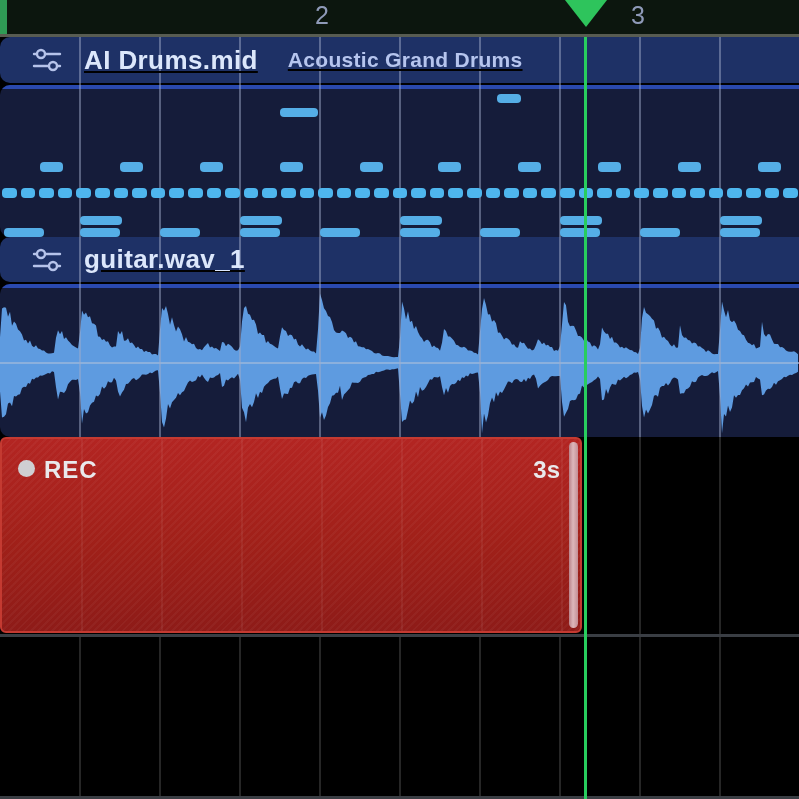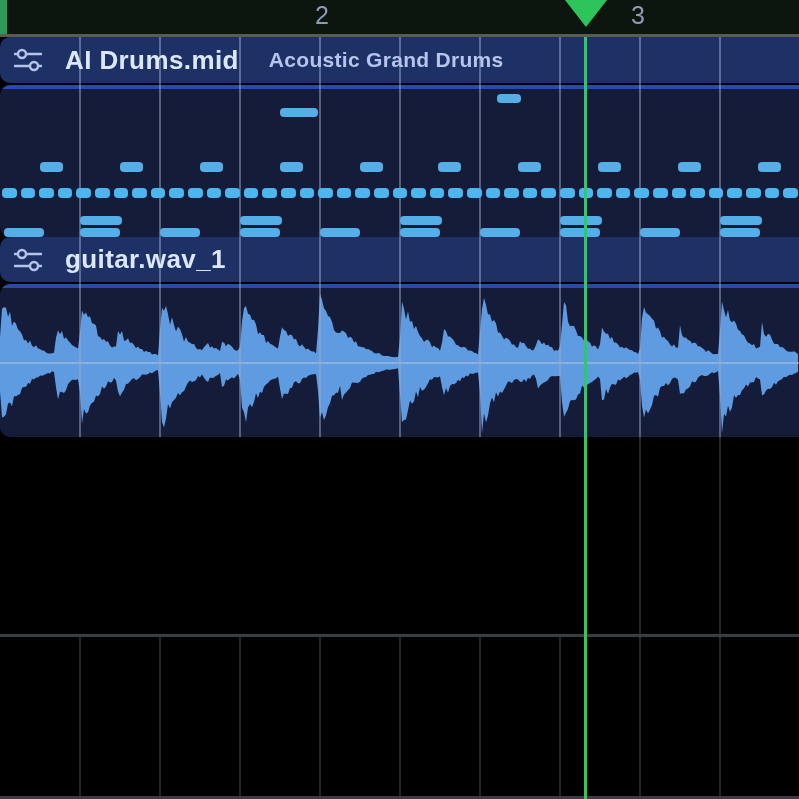--- a/index.html
+++ b/index.html
@@ -12,21 +12,21 @@
   .bar-num{position:absolute;top:1px;width:40px;text-align:center;
            font-size:25px;font-weight:500;color:var(--ruler-text);}
   .left-strip{position:absolute;left:0;top:0;width:7px;height:34px;background:var(--marker-strip);}
   .ph-triangle{position:absolute;top:0;width:0;height:0;z-index:8;
            border-left:21px solid transparent;border-right:21px solid transparent;
            border-top:27px solid var(--marker-green);}
   .ruler-divider{position:absolute;left:0;top:34px;width:799px;height:3px;background:var(--ruler-divider);}
 
   
   .t-header{position:absolute;left:0;width:799px;background:var(--header-blue);
-            border-radius:10px 0 0 10px;display:flex;align-items:center;padding-left:13px;}
+            border-radius:10px 0 0 10px;display:flex;align-items:center;padding-left:32px;text-decoration:underline;}
   .h1{top:37px;height:46px;}
   .h2{top:237px;height:45px;}
   .t-icon{flex:0 0 auto;margin-right:22px;position:relative;z-index:4;}
   .t-title{font-size:26px;font-weight:700;color:var(--title-text);letter-spacing:.4px;
            position:relative;z-index:4;}
   .t-sub{font-size:21px;font-weight:600;color:var(--subtitle-text);margin-left:30px;
          letter-spacing:.3px;position:relative;z-index:4;}
 
   
   .clip{position:absolute;left:0;width:799px;background:var(--clip-navy);
@@ -169,20 +169,33 @@
     </svg>
     <span class="t-title">guitar.wav_1</span>
   </div>
   <div class="clip c2">
     <svg id="waveSvg" width="799" height="149" viewBox="0 0 799 149">
         <polygon points="0,49.3 2,20.5 4,19.3 6,19.7 8,28.7 10,23.7 12,37.8 14,33.5 16,35.7 18,41.5 20,43.2 22,46.5 24,52.5 26,51.8 28,55.6 30,52.5 32,57.7 34,59.3 36,57.2 38,60.4 40,61.0 42,62.4 44,62.5 46,64.4 48,65.4 50,65.6 52,65.2 54,64.8 56,49.8 58,42.3 60,46.2 62,43.0 64,51.1 66,49.3 68,52.6 70,54.5 72,57.0 74,58.3 76,59.6 78,60.6 80,44.3 82,22.5 84,26.7 86,24.6 88,29.3 90,28.2 92,35.3 94,35.8 96,37.5 98,48.4 100,48.7 102,52.1 104,51.0 106,53.8 108,53.2 110,57.5 112,59.5 114,58.6 116,58.6 118,42.9 120,46.6 122,43.0 124,52.8 126,52.4 128,50.2 130,54.9 132,54.6 134,57.1 136,60.3 138,58.6 140,61.1 142,61.0 144,64.0 146,62.7 148,64.0 150,64.0 152,66.5 154,66.1 156,65.9 158,67.5 160,41.3 162,20.1 164,22.8 166,18.1 168,26.1 170,36.7 172,29.3 174,37.1 176,43.4 178,38.4 180,41.3 182,46.2 184,53.4 186,49.1 188,53.8 190,54.5 192,56.3 194,55.8 196,60.0 198,61.6 200,61.0 202,62.2 204,59.3 206,57.1 208,55.0 210,59.6 212,58.5 214,60.5 216,60.1 218,61.6 220,63.0 222,54.1 224,54.5 226,58.2 228,55.7 230,57.1 232,58.8 234,61.4 236,62.7 238,62.3 240,58.4 242,33.5 244,19.9 246,18.1 248,25.8 250,26.8 252,32.1 254,31.8 256,36.6 258,46.0 260,44.6 262,47.1 264,47.0 266,55.0 268,52.9 270,55.8 272,56.5 274,58.0 276,59.5 278,60.6 280,48.6 282,39.2 284,41.9 286,42.9 288,48.0 290,46.5 292,47.3 294,51.6 296,50.8 298,56.4 300,58.5 302,56.3 304,59.0 306,61.4 308,60.6 310,62.5 312,63.4 314,63.6 316,65.6 318,41.6 320,5.6 322,12.0 324,20.2 326,23.0 328,28.1 330,29.0 332,34.1 334,42.1 336,44.6 338,45.0 340,44.9 342,42.4 344,43.5 346,45.2 348,50.0 350,48.7 352,50.1 354,54.5 356,53.2 358,58.2 360,58.6 362,59.3 364,59.2 366,61.3 368,61.0 370,61.9 372,62.9 374,65.1 376,65.4 378,65.1 380,65.6 382,67.6 384,67.9 386,68.0 388,67.9 390,68.4 392,69.0 394,69.3 396,69.1 398,69.0 400,49.4 402,13.4 404,20.4 406,31.6 408,23.3 410,34.0 412,32.7 414,41.1 416,38.0 418,44.1 420,47.9 422,50.2 424,54.1 426,52.1 428,51.7 430,54.3 432,59.2 434,57.6 436,59.5 438,60.1 440,62.7 442,54.8 444,40.9 446,42.9 448,48.5 450,48.6 452,50.4 454,52.7 456,56.7 458,57.3 460,59.0 462,59.4 464,58.8 466,60.1 468,62.6 470,62.6 472,63.0 474,64.7 476,65.1 478,66.4 480,43.2 482,20.9 484,9.9 486,16.9 488,26.6 490,26.3 492,33.8 494,32.1 496,35.2 498,44.8 500,44.4 502,47.8 504,51.4 506,49.7 508,50.7 510,52.8 512,56.7 514,56.2 516,59.3 518,59.8 520,53.3 522,55.3 524,54.8 526,57.9 528,60.8 530,60.6 532,62.6 534,61.4 536,57.1 538,51.3 540,53.0 542,56.3 544,54.5 546,57.6 548,56.7 550,59.1 552,59.0 554,63.1 556,61.9 558,62.8 560,57.9 562,36.6 564,13.9 566,17.2 568,33.7 570,38.2 572,37.7 574,38.0 576,42.5 578,47.9 580,48.1 582,49.6 584,52.7 586,50.3 588,53.6 590,54.5 592,58.7 594,57.3 596,58.6 598,61.4 600,56.3 602,39.5 604,43.5 606,45.7 608,45.7 610,51.1 612,48.7 614,54.5 616,54.6 618,56.3 620,59.6 622,58.7 624,60.5 626,59.2 628,60.7 630,62.1 632,62.2 634,64.0 636,64.3 638,66.0 640,60.1 642,30.0 644,19.0 646,24.7 648,26.3 650,27.9 652,30.7 654,32.4 656,40.7 658,39.6 660,43.3 662,49.7 664,48.8 666,51.4 668,53.1 670,56.6 672,58.6 674,56.2 676,59.8 678,59.4 680,37.2 682,47.0 684,49.7 686,49.6 688,52.1 690,52.6 692,55.4 694,54.4 696,55.2 698,58.6 700,58.3 702,59.9 704,61.3 706,63.9 708,62.3 710,63.4 712,65.5 714,66.2 716,66.1 718,66.0 720,42.1 722,13.4 724,22.2 726,29.3 728,22.1 730,32.2 732,34.2 734,32.4 736,35.7 738,41.7 740,43.0 742,46.4 744,47.3 746,51.8 748,54.8 750,55.6 752,57.3 754,56.0 756,60.5 758,59.8 760,58.8 762,33.7 764,45.9 766,48.7 768,45.9 770,46.4 772,51.5 774,55.7 776,56.1 778,56.1 780,59.3 782,58.9 784,60.2 786,62.6 788,63.4 790,63.8 792,63.8 794,63.2 796,64.5 798,66.3 798,83.7 796,85.0 794,85.8 792,87.0 790,86.7 788,87.8 786,89.2 784,88.8 782,91.0 780,92.3 778,93.3 776,96.7 774,94.7 772,99.1 770,101.0 768,100.8 766,102.6 764,106.4 762,107.3 760,91.5 758,90.4 756,89.1 754,93.9 752,94.3 750,94.4 748,98.5 746,96.5 744,100.3 742,102.3 740,107.1 738,107.0 736,109.8 734,107.3 732,119.4 730,123.9 728,117.6 726,128.6 724,125.9 722,145.5 720,108.5 718,83.0 716,84.3 714,85.2 712,84.2 710,85.7 708,87.5 706,88.0 704,88.1 702,87.1 700,88.0 698,89.5 696,93.8 694,94.2 692,93.3 690,98.4 688,100.6 686,101.2 684,105.3 682,105.2 680,105.8 678,91.5 676,90.0 674,89.4 672,90.9 670,95.1 668,97.4 666,94.9 664,98.0 662,98.0 660,99.7 658,108.7 656,106.9 654,107.8 652,116.9 650,121.4 648,125.5 646,121.4 644,129.6 642,118.1 640,91.5 638,84.0 636,84.8 634,84.5 632,86.3 630,87.0 628,88.9 626,90.3 624,88.8 622,90.8 620,92.6 618,91.5 616,96.7 614,96.4 612,95.8 610,99.6 608,106.1 606,101.1 604,111.4 602,112.3 600,91.1 598,88.6 596,90.9 594,92.2 592,94.0 590,94.9 588,96.3 586,97.7 584,99.4 582,97.5 580,105.5 578,106.4 576,111.6 574,112.3 572,112.0 570,113.1 568,121.1 566,124.7 564,128.8 562,114.0 560,88.1 558,87.9 556,88.2 554,88.2 552,88.1 550,88.9 548,92.0 546,93.5 544,94.5 542,95.7 540,97.7 538,100.6 536,90.7 534,86.6 532,87.6 530,91.1 528,89.8 526,93.8 524,90.9 522,93.9 520,93.8 518,91.5 516,90.9 514,92.1 512,95.3 510,93.8 508,93.5 506,97.4 504,101.6 502,105.0 500,103.6 498,108.6 496,104.2 494,114.2 492,109.4 490,115.2 488,127.6 486,134.6 484,125.5 482,145.4 480,104.8 478,84.6 476,84.7 474,85.5 472,86.0 470,85.3 468,88.6 466,87.5 464,90.0 462,89.3 460,93.3 458,91.7 456,94.9 454,96.2 452,96.1 450,98.0 448,104.7 446,99.9 444,107.2 442,99.0 440,88.2 438,89.5 436,89.2 434,88.9 432,91.7 430,91.3 428,95.3 426,98.9 424,101.7 422,102.8 420,99.1 418,109.2 416,103.5 414,113.3 412,115.8 410,112.5 408,122.2 406,131.6 404,132.1 402,134.0 400,106.4 398,80.3 396,80.8 394,81.3 392,81.3 390,82.0 388,81.6 386,81.5 384,82.6 382,82.9 380,83.7 378,84.3 376,83.7 374,86.0 372,86.1 370,86.8 368,87.0 366,89.0 364,89.6 362,90.6 360,93.7 358,95.0 356,94.7 354,94.7 352,94.6 350,99.9 348,102.2 346,104.4 344,106.4 342,111.9 340,97.8 338,104.7 336,104.7 334,107.2 332,107.7 330,115.2 328,119.1 326,127.6 324,132.1 322,124.2 320,129.7 318,102.7 316,86.1 314,86.3 312,86.4 310,86.9 308,87.7 306,89.9 304,89.5 302,91.1 300,95.2 298,95.3 296,93.3 294,94.3 292,99.7 290,100.1 288,106.1 286,105.8 284,105.5 282,111.1 280,100.6 278,88.5 276,90.4 274,90.7 272,91.6 270,92.5 268,94.9 266,96.5 264,98.8 262,105.0 260,103.8 258,109.9 256,105.3 254,114.1 252,119.2 250,116.0 248,119.4 246,134.3 244,124.3 242,119.7 240,92.1 238,85.7 236,88.3 234,90.5 232,89.2 230,90.5 228,92.6 226,91.6 224,97.7 222,99.0 220,85.1 218,87.1 216,87.7 214,89.6 212,90.0 210,89.4 208,94.0 206,92.5 204,89.7 202,86.5 200,89.5 198,88.0 196,92.3 194,93.3 192,93.9 190,92.4 188,94.6 186,98.5 184,102.9 182,104.2 180,107.3 178,105.1 176,109.7 174,111.9 172,114.2 170,120.5 168,116.0 166,130.6 164,139.6 162,134.1 160,104.7 158,82.3 156,82.5 154,83.7 152,85.2 150,84.6 148,85.9 146,86.7 144,86.6 142,86.6 140,89.2 138,91.0 136,92.2 134,90.0 132,91.0 130,93.5 128,95.7 126,95.9 124,101.8 122,104.6 120,108.6 118,103.6 116,92.6 114,89.7 112,94.2 110,94.6 108,93.3 106,98.5 104,100.7 102,98.5 100,106.0 98,108.6 96,107.4 94,113.8 92,114.7 90,117.5 88,124.3 86,125.5 84,120.9 82,135.8 80,105.1 78,90.9 76,92.1 74,91.7 72,91.7 70,93.8 68,96.2 66,102.3 64,105.1 62,104.0 60,103.8 58,111.4 56,99.3 54,84.1 52,83.2 50,85.5 48,85.0 46,86.1 44,87.0 42,87.8 40,87.4 38,89.5 36,89.6 34,91.5 32,90.8 30,95.7 28,95.0 26,98.9 24,98.8 22,100.0 20,106.3 18,106.7 16,108.5 14,108.1 12,118.3 10,114.5 8,115.4 6,126.3 4,128.8 2,129.5 0,103.2" fill="var(--wave-blue)"></polygon>
         <line x1="0" x2="799" y1="75" y2="75" stroke="var(--wave-centerline)" stroke-width="2" opacity="0.7"></line>
       </svg>
   </div>
 
+  <div class="rec-clip" style="width: 582px;">
+    <span class="rec-dot"></span>
+    <span class="rec-label">REC</span>
+    <span class="rec-dur">3s</span>
+    <div class="rec-handle"></div>
+  <div class="rv" style="left: 79px; top: 0px; width: 2px; height: 192px; background: var(--grid-line-on-red); position: absolute;"></div>
+      <div class="rv" style="left: 159px; top: 0px; width: 2px; height: 192px; background: var(--grid-line-on-red); position: absolute;"></div>
+      <div class="rv" style="left: 239px; top: 0px; width: 2px; height: 192px; background: var(--grid-line-on-red); position: absolute;"></div>
+      <div class="rv" style="left: 319px; top: 0px; width: 2px; height: 192px; background: var(--grid-line-on-red); position: absolute;"></div>
+      <div class="rv" style="left: 399px; top: 0px; width: 2px; height: 192px; background: var(--grid-line-on-red); position: absolute;"></div>
+      <div class="rv" style="left: 479px; top: 0px; width: 2px; height: 192px; background: var(--grid-line-on-red); position: absolute;"></div>
+      <div class="rv" style="left: 559px; top: 0px; width: 2px; height: 192px; background: var(--grid-line-on-red); position: absolute;"></div>
+    </div>
 
   <div id="gridLayer">
       <div class="gv" style="left: 79px; top: 37px; width: 2px; height: 400px; background: var(--grid-line-light); position: absolute;"></div>
       <div class="gv" style="left: 79px; top: 637px; width: 2px; height: 162px; background: var(--grid-line-dark); position: absolute;"></div>
       <div class="gv" style="left: 159px; top: 37px; width: 2px; height: 400px; background: var(--grid-line-light); position: absolute;"></div>
       <div class="gv" style="left: 159px; top: 637px; width: 2px; height: 162px; background: var(--grid-line-dark); position: absolute;"></div>
       <div class="gv" style="left: 239px; top: 37px; width: 2px; height: 400px; background: var(--grid-line-light); position: absolute;"></div>
       <div class="gv" style="left: 239px; top: 637px; width: 2px; height: 162px; background: var(--grid-line-dark); position: absolute;"></div>
       <div class="gv" style="left: 319px; top: 37px; width: 2px; height: 400px; background: var(--grid-line-light); position: absolute;"></div>
       <div class="gv" style="left: 319px; top: 637px; width: 2px; height: 162px; background: var(--grid-line-dark); position: absolute;"></div>

